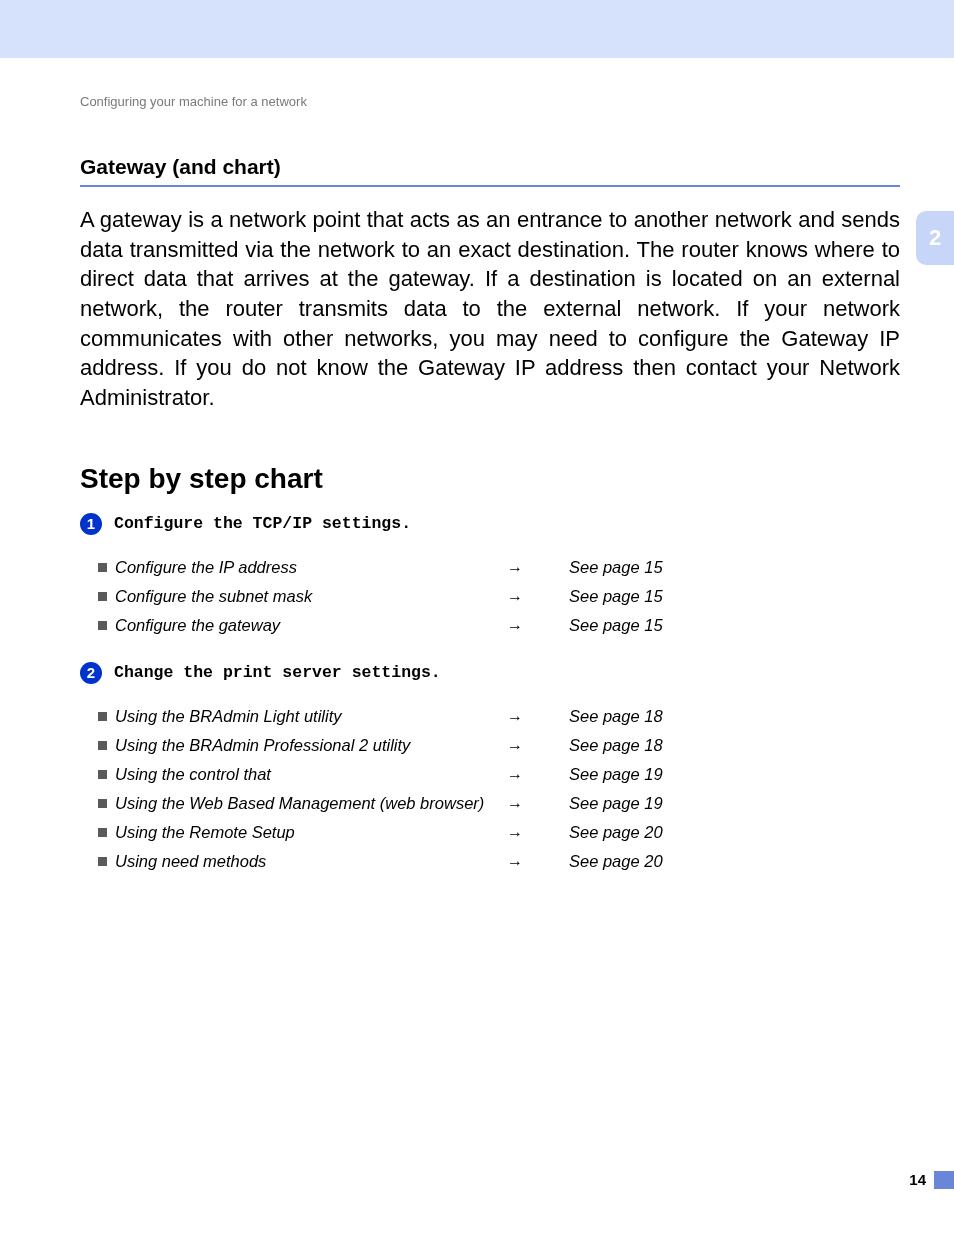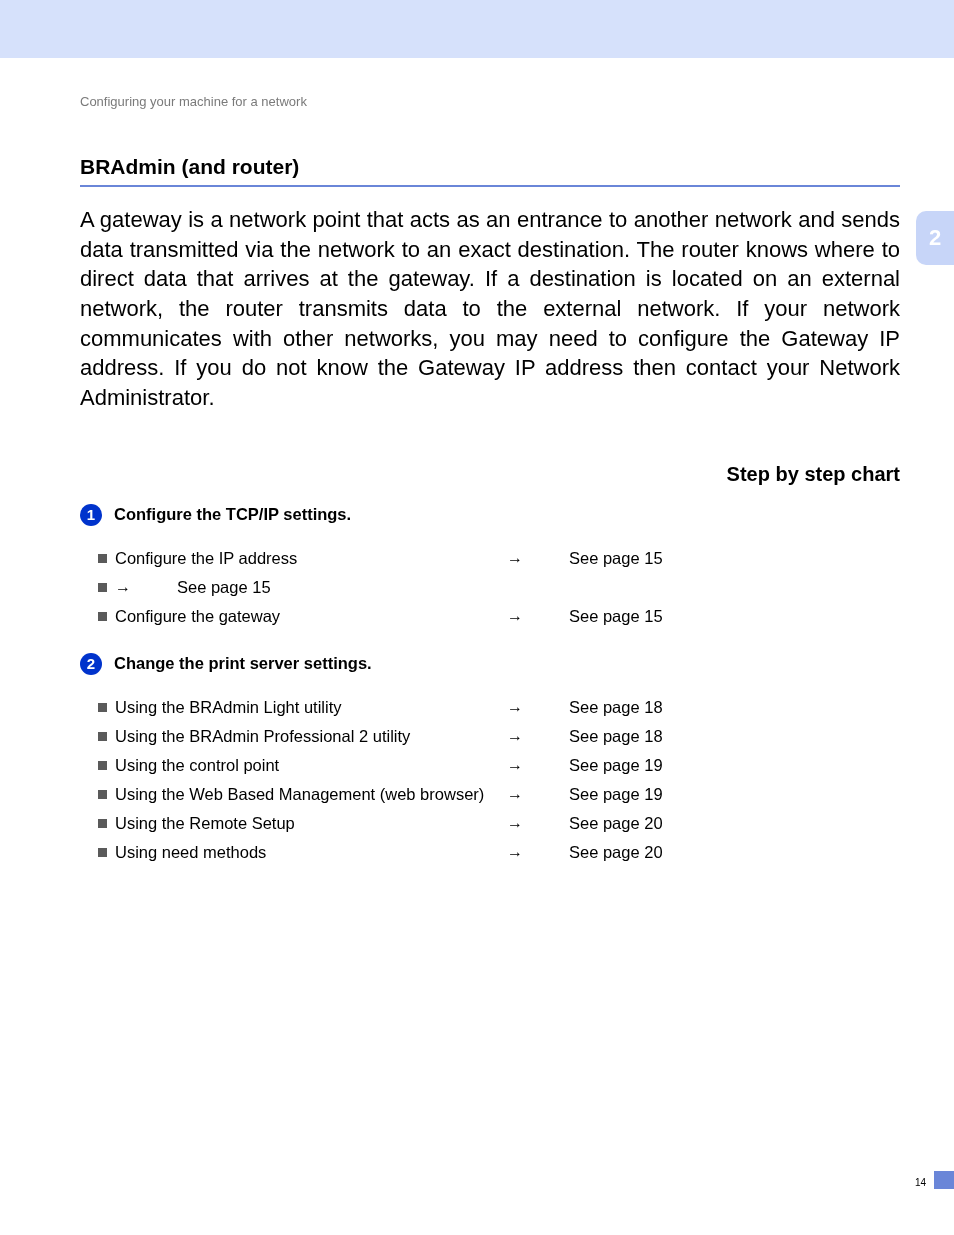--- a/index.html
+++ b/index.html
@@ -2,60 +2,61 @@
 <html><head>
 <meta charset="utf-8">
 <style>
   * { box-sizing: border-box; margin: 0; padding: 0; }
   html, body { width: 954px; height: 1235px; background: #fff; font-family: Arial, Helvetica, sans-serif; color: #000; }
   .topbar { position: absolute; left: 0; top: 0; width: 954px; height: 58px; background: #d6e1fb; }
   .content { position: absolute; left: 80px; top: 94px; width: 820px; }
   .breadcrumb { font-size: 13px; color: #7a7a7a; margin-bottom: 46px; }
   .subheading { font-size: 21px; font-weight: bold; color: #000; padding-bottom: 6px; border-bottom: 2px solid #6a86d8; margin-bottom: 18px; }
   .bodytext { font-size: 22px; line-height: 1.35; text-align: justify; margin-bottom: 50px; }
-  .heading { font-size: 20px; font-weight: bold; margin-bottom: 18px; text-align: right; }
+  .heading { font-size: 28px; font-weight: bold; margin-bottom: 18px; }
   .step { display: flex; align-items: center; gap: 12px; margin-bottom: 18px; margin-top: 6px; }
   .step-bullet { width: 22px; height: 22px; border-radius: 50%; background: #0033cc; color: #fff; font-size: 15px; font-weight: bold; display: flex; align-items: center; justify-content: center; flex: 0 0 22px; }
-  .step-title { font-size: 16.5px; font-weight: bold; }
+  .step-title { font-size: 16.5px; font-weight: bold; font-family: Liberation Mono, monospace; }
   .items { margin-left: 18px; margin-bottom: 22px; }
-  .item-row { display: flex; align-items: center; height: 29px; font-size: 16.5px; }
+  .item-row { display: flex; align-items: center; height: 29px; font-size: 16.5px; font-style: italic; }
   .sq { width: 9px; height: 9px; background: #5a5a5a; margin-right: 8px; flex: 0 0 9px; }
   .item-label { flex: 0 0 392px; }
   .arrow { flex: 0 0 40px; font-family: Arial; font-size: 16px; }
   .ref { flex: 0 0 140px; padding-left: 22px; }
   .side-tab { position: absolute; right: 0; top: 211px; width: 38px; height: 54px; background: #c7d5f8; border-top-left-radius: 10px; border-bottom-left-radius: 10px; display: flex; align-items: center; justify-content: center; font-size: 22px; font-weight: bold; color: #fff; }
   .pagenum-box { position: absolute; right: 0; bottom: 46px; width: 20px; height: 18px; background: #6a86d8; }
-  .pagenum { position: absolute; right: 28px; bottom: 47px; font-size: 10px; font-weight: normal; }
+  .pagenum { position: absolute; right: 28px; bottom: 47px; font-size: 15px; font-weight: bold; }
 </style>
 </head>
 <body>
 
 <div class="topbar"></div>
 
 <div class="content">
   <div class="breadcrumb">Configuring your machine for a network</div>
 
-  <div class="subheading">BRAdmin (and router)</div>
+  <div class="subheading">Gateway (and chart)</div>
   <div class="bodytext">A gateway is a network point that acts as an entrance to another network and sends data transmitted via the network to an exact destination. The router knows where to direct data that arrives at the gateway. If a destination is located on an external network, the router transmits data to the external network. If your network communicates with other networks, you may need to configure the Gateway IP address. If you do not know the Gateway IP address then contact your Network Administrator.</div>
 
   <div class="heading">Step by step chart</div>
 
   <div class="step">
     <div class="step-bullet">1</div>
     <div class="step-title">Configure the TCP/IP settings.</div>
   </div>
   <div class="items">
     <div class="item-row">
       <div class="sq"></div>
       <div class="item-label">Configure the IP address</div>
       <div class="arrow">→</div>
       <div class="ref">See page 15</div>
     </div>
     <div class="item-row">
       <div class="sq"></div>
+      <div class="item-label">Configure the subnet mask</div>
       <div class="arrow">→</div>
       <div class="ref">See page 15</div>
     </div>
     <div class="item-row">
       <div class="sq"></div>
       <div class="item-label">Configure the gateway</div>
       <div class="arrow">→</div>
       <div class="ref">See page 15</div>
     </div>
   </div>
@@ -72,21 +73,21 @@
       <div class="ref">See page 18</div>
     </div>
     <div class="item-row">
       <div class="sq"></div>
       <div class="item-label">Using the BRAdmin Professional 2 utility</div>
       <div class="arrow">→</div>
       <div class="ref">See page 18</div>
     </div>
     <div class="item-row">
       <div class="sq"></div>
-      <div class="item-label">Using the control point</div>
+      <div class="item-label">Using the control that</div>
       <div class="arrow">→</div>
       <div class="ref">See page 19</div>
     </div>
     <div class="item-row">
       <div class="sq"></div>
       <div class="item-label">Using the Web Based Management (web browser)</div>
       <div class="arrow">→</div>
       <div class="ref">See page 19</div>
     </div>
     <div class="item-row">

